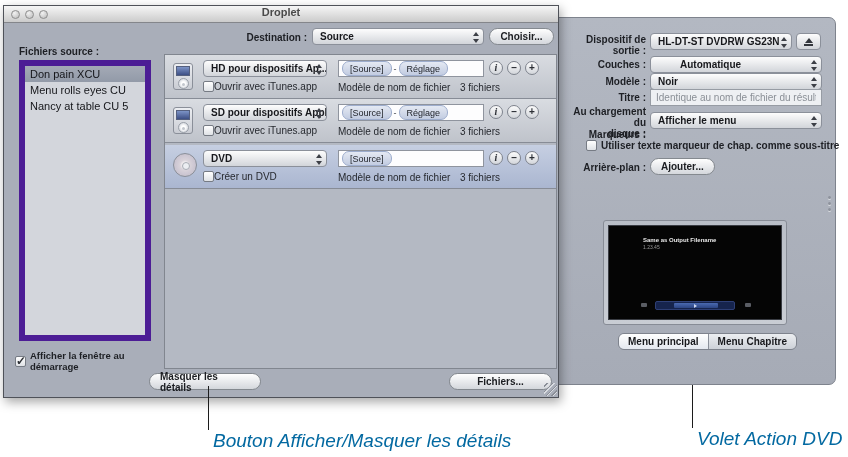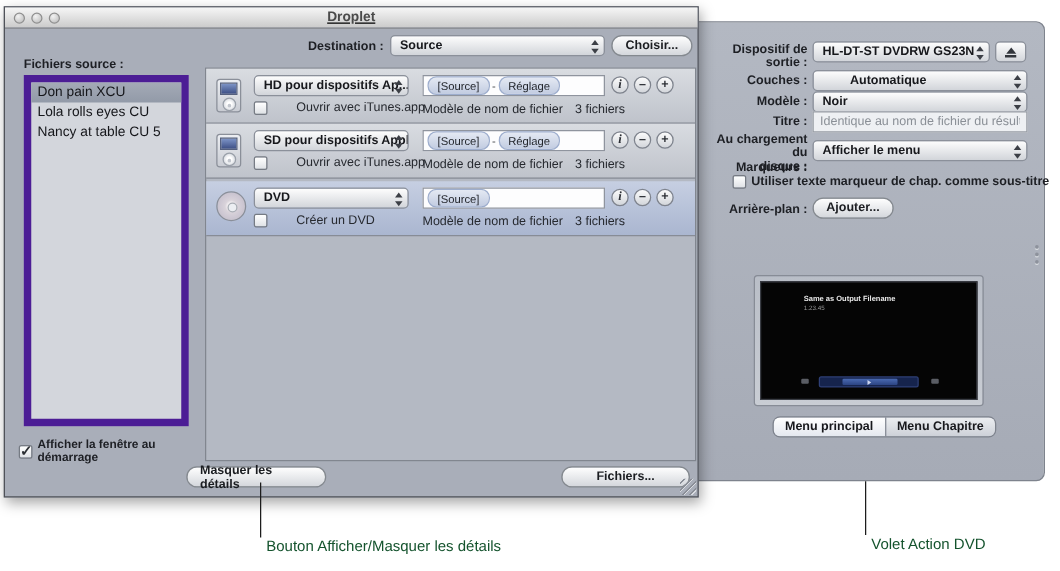--- a/index.html
+++ b/index.html
@@ -56,21 +56,21 @@
 
   .segmented { position:absolute; left:61px; top:315px; display:flex; border:1px solid #7e838d; border-radius:6px; overflow:hidden; }
   .seg { height:15px; font-size:10px; font-weight:bold; color:#17181c; display:flex; align-items:center; justify-content:center; padding:0 9px; }
   .seg.active { background:linear-gradient(#ffffff,#e4e8ef); }
   .seg.normal { background:linear-gradient(#eceef1,#cdd1d8); border-left:1px solid #8b909a; }
 
   
   .window { position:absolute; left:3px; top:5px; width:556px; height:393px; z-index:2;
     background:#a9aeb9; border:1px solid #4f5259; box-shadow:2px 4px 10px rgba(0,0,0,.35); }
   .titlebar { height:17px; background:linear-gradient(#f6f6f6,#cbcbcb); border-bottom:1px solid #84868b;
-    position:relative; display:flex; align-items:center; justify-content:center;text-decoration:underline; }
+    position:relative; display:flex; justify-content:center; }
   .title { font-size:11px; font-weight:bold; color:#4a4a4a; }
   .tl { position:absolute; top:4px; width:9px; height:9px; border-radius:50%;
     background:radial-gradient(circle at 35% 30%, #f2f2f2, #b9b9b9); border:1px solid #8e8e8e; }
   .tl.c { left:7px; } .tl.m { left:21px; } .tl.z { left:35px; }
 
   .src-label { position:absolute; left:15px; top:40px; font-size:10px; font-weight:bold; color:#1d1f24; }
   .src-list { position:absolute; left:15px; top:54px; width:132px; height:281px;
     background:#d3d6dc; border:6px solid #4c1d95; }
   .src-item { font-size:11px; color:#15161a; padding:1px 5px; height:16px; line-height:14px;
     white-space:nowrap; overflow:hidden; }
@@ -99,35 +99,35 @@
   .token-field { position:absolute; left:173px; top:5px; width:146px; height:17px; background:#fdfdfe;
     border:1px solid #8f949e; display:flex; align-items:center; gap:2px; padding:0 3px; }
   .token { height:15px; border-radius:7px; background:linear-gradient(#e4e9f3,#c2cce1); border:1px solid #9dadcd;
     font-size:9px; color:#23262c; display:inline-flex; align-items:center; padding:4px 7px; white-space:nowrap; }
   .tok-sep { font-size:9px; color:#44474d; }
   .rnd-btn { position:absolute; top:6px; width:14px; height:14px; border-radius:50%;
     background:linear-gradient(#fbfbfb,#d3d6db); border:1px solid #7e838d; font-size:10px; font-weight:bold;
     color:#2c2f35; display:flex; align-items:center; justify-content:center; line-height:0; }
   .rb-info { left:324px; font-style:italic; font-family:"Liberation Serif", serif; }
   .rb-minus { left:342px; } .rb-plus { left:360px; }
-  .job-line2 { position:absolute; left:38px; top:26px; display:flex; align-items:center; gap:23px; }
+  .job-line2 { position:absolute; left:38px; top:26px; display:flex; align-items:center; gap:0; }
   .jl2-check-label { font-size:10px; color:#26292f; }
   .jl2-model { position:absolute; left:173px; top:27px; font-size:10px; color:#26292f; white-space:nowrap; }
   .jl2-count { position:absolute; left:295px; top:27px; font-size:10px; color:#26292f; }
 
   .startup-check { position:absolute; left:11px; top:344px; display:flex; align-items:center; gap:4px; width:150px; }
   .startup-check .cbl { font-size:9.5px; }
   .details-btn { position:absolute; left:145px; top:367px; width:112px; height:17px; }
   .submit-btn  { position:absolute; left:445px; top:367px; width:103px; height:17px; }
   .resize-grip { position:absolute; right:1px; bottom:1px; width:13px; height:13px;
     background:repeating-linear-gradient(135deg, transparent 0 2px, #8a8e97 2px 3px, #d9dce1 3px 4px); }
 
   
   .callout-line { position:absolute; width:1px; background:#1c1c1c; z-index:3; }
-  .callout-text { position:absolute; font-size:12px; color:#14532d; z-index:3; white-space:nowrap; }
+  .callout-text { position:absolute; font-size:19px; color:#0369a1; z-index:3; white-space:nowrap;font-style:italic; }
   .cl-left { left:208px; top:386px; height:44px; }
   .ct-left { left:213px; top:430px; }
   .cl-right { left:692px; top:385px; height:43px; }
   .ct-right { left:697px; top:428px; }
 </style>
 </head>
 <body>
 
 <div class="stage">
 
@@ -217,21 +217,21 @@
     <div class="titlebar">
       <span class="tl c"></span>
       <span class="tl m"></span>
       <span class="tl z"></span>
       <span class="title">Droplet</span>
     </div>
 
     <div class="src-label">Fichiers source :</div>
     <div class="src-list">
       <div class="src-item selected">Don pain XCU</div>
-      <div class="src-item">Lola rolls eyes CU</div>
+      <div class="src-item">Menu rolls eyes CU</div>
       <div class="src-item">Nancy at table CU 5</div>
     </div>
 
     <div class="dest-label">Destination :</div>
     <div class="popup dest-popup">
         <span>Source</span>
         <span class="pop-arrows"></span>
       </div>
     <div class="pill-btn choose-btn">Choisir...</div>
 

